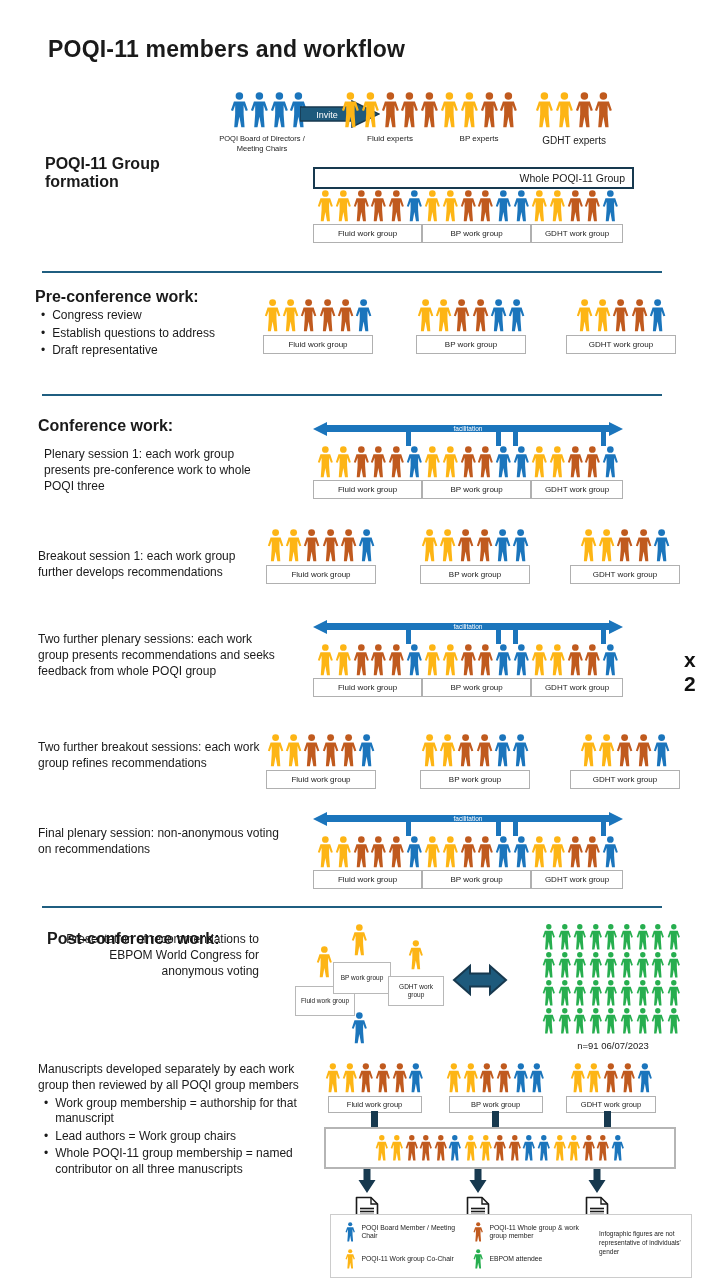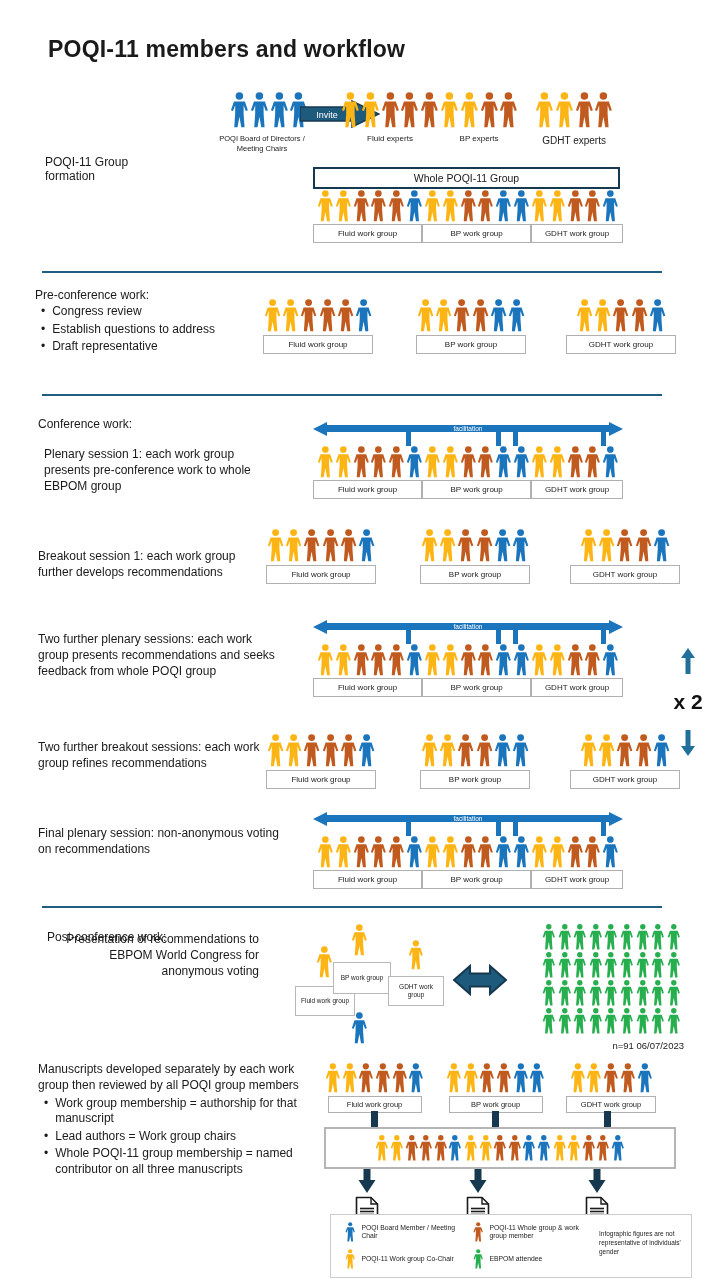--- a/index.html
+++ b/index.html
@@ -1,20 +1,20 @@
 <!DOCTYPE html>
 <html style="--blue: #1B75BC; --yellow: #FDB515; --orange: #C05A1E; --green: #27AE4F; --navy: #17394F; --teal: #1E5A7C; --divider: #1F5E80; --steel: #21709B;"><head>
 <meta charset="utf-8">
 <style>
   html,body{margin:0;padding:0;background:#fff;}
   #canvas{position:relative;width:720px;height:1280px;background:#fff;overflow:hidden;
           font-family:"Liberation Sans",sans-serif;color:#1a1a1a;}
   .abs{position:absolute;}
   h1{font-size:23px;font-weight:bold;margin:0;letter-spacing:.2px;}
-  .h2{font-size:12px;font-weight:normal;}
+  .h2{font-size:16px;font-weight:bold;}
   .body-text{font-size:12px;line-height:1.32;}
   .divider{position:absolute;left:42px;width:620px;height:0;border-top:2.5px solid var(--divider);}
   .grp{display:flex;gap:1px;align-items:flex-end;}
   .person{display:block;}
   .figrun{display:flex;gap:2px;justify-content:center;align-items:flex-end;}
   .lstrip{display:flex;margin-top:2px;width:100%;}
   .wg{border:1.5px solid #b0b0b0;background:#fff;font-size:8px;text-align:center;padding:4px 2px;color:#222;}
   .f6{flex:6;} .f5{flex:5;}
   .prow{position:absolute;width:310px;left:313px;}
   .cluster{position:absolute;display:flex;flex-direction:column;align-items:center;}
@@ -136,21 +136,21 @@
         <svg viewBox="0 0 24 46" width="18.8" height="36" class="person">
           <circle cx="12" cy="5" r="4.8" fill="#C05A1E"></circle>
           <path d="M5,12 L19,12 L22.8,23.2 L20.1,24.2 L17.4,16.8 L17.4,28 L18.6,45 L14.4,45 L12,31.5 L9.6,45 L5.4,45 L6.6,28 L6.6,16.8 L3.9,24.2 L1.2,23.2 Z" fill="#C05A1E"></path>
         </svg>
       </div>
     <div class="caption" style="margin-top:6px;font-size:10px;">GDHT experts</div>
   </div>
 
   <div class="abs h2" style="left:45px;top:155px;width:120px;">POQI-11 Group formation</div>
 
-  <div class="abs" style="left:313px;top:167px;width:303px;border:2.5px solid var(--navy);background:#fff;text-align:center;font-size:10.5px;padding:3px 0;">Whole POQI-11 Group</div>
+  <div class="abs" style="left:313px;top:167px;width:303px;border:2.5px solid var(--navy);background:#fff;text-align:right;font-size:10.5px;padding:3px 7px;">Whole POQI-11 Group</div>
 
   <div class="prow" style="top:190px;">
     <div class="figrun">
       <span class="grp">
           <svg viewBox="0 0 24 46" width="16.7" height="32" class="person">
             <circle cx="12" cy="5" r="4.8" fill="#FDB515"></circle>
             <path d="M5,12 L19,12 L22.8,23.2 L20.1,24.2 L17.4,16.8 L17.4,28 L18.6,45 L14.4,45 L12,31.5 L9.6,45 L5.4,45 L6.6,28 L6.6,16.8 L3.9,24.2 L1.2,23.2 Z" fill="#FDB515"></path>
           </svg>
           <svg viewBox="0 0 24 46" width="16.7" height="32" class="person">
             <circle cx="12" cy="5" r="4.8" fill="#FDB515"></circle>
@@ -328,21 +328,21 @@
           <path d="M5,12 L19,12 L22.8,23.2 L20.1,24.2 L17.4,16.8 L17.4,28 L18.6,45 L14.4,45 L12,31.5 L9.6,45 L5.4,45 L6.6,28 L6.6,16.8 L3.9,24.2 L1.2,23.2 Z" fill="#1B75BC"></path>
         </svg>
       </span>
     <span class="wg">GDHT work group</span>
   </div>
 
   <div class="divider" style="top:394px;"></div>
 
   <div class="abs h2" style="left:38px;top:417px;">Conference work:</div>
 
-  <div class="abs body-text" style="left:44px;top:447px;width:222px;">Plenary session 1: each work group presents pre-conference work to whole EBPOM group</div>
+  <div class="abs body-text" style="left:44px;top:447px;width:222px;">Plenary session 1: each work group presents pre-conference work to whole POQI three</div>
 
   <div class="prow" style="top:420px;">
     <div class="facil">
       <i class="ah l"></i>
         <i class="ah r"></i>
       <div class="bar">
           <span class="ftext">facilitation</span>
         </div>
       <b class="conn" style="left:30%;"></b>
         <b class="conn" style="left:59%;"></b>
@@ -606,21 +606,21 @@
           </svg>
         </span>
     </div>
     <div class="lstrip">
       <span class="wg f6">Fluid work group</span>
       <span class="wg f6">BP work group</span>
       <span class="wg f5">GDHT work group</span>
     </div>
   </div>
 
-  <div class="abs" style="left:668px;top:648px;width:40px;display:flex;flex-direction:column;align-items:center;gap:16px;">
+  <div class="abs" style="left:668px;top:648px;width:40px;display:flex;flex-direction:row;align-items:center;gap:16px;">
     <svg width="16" height="26" viewBox="0 0 16 26">
       <polygon points="8,0 15,10 10.5,10 10.5,26 5.5,26 5.5,10 1,10" style="fill:var(--steel);"></polygon>
     </svg>
     <div class="x2label">x 2</div>
     <svg width="16" height="26" viewBox="0 0 16 26">
       <polygon points="8,26 1,16 5.5,16 5.5,0 10.5,0 10.5,16 15,16" style="fill:var(--steel);"></polygon>
     </svg>
   </div>
 
   <div class="abs body-text" style="left:38px;top:740px;width:235px;">Two further breakout sessions: each work group refines recommendations</div>
@@ -980,21 +980,21 @@
       </svg>
       <svg viewBox="0 0 24 46" width="13.6" height="26" class="person">
         <circle cx="12" cy="5" r="4.8" fill="#27AE4F"></circle>
         <path d="M5,12 L19,12 L22.8,23.2 L20.1,24.2 L17.4,16.8 L17.4,28 L18.6,45 L14.4,45 L12,31.5 L9.6,45 L5.4,45 L6.6,28 L6.6,16.8 L3.9,24.2 L1.2,23.2 Z" fill="#27AE4F"></path>
       </svg>
       <svg viewBox="0 0 24 46" width="13.6" height="26" class="person">
         <circle cx="12" cy="5" r="4.8" fill="#27AE4F"></circle>
         <path d="M5,12 L19,12 L22.8,23.2 L20.1,24.2 L17.4,16.8 L17.4,28 L18.6,45 L14.4,45 L12,31.5 L9.6,45 L5.4,45 L6.6,28 L6.6,16.8 L3.9,24.2 L1.2,23.2 Z" fill="#27AE4F"></path>
       </svg>
     </div>
-  <div class="abs" style="left:542px;top:1040px;width:142px;text-align:right;font-size:9.5px;">n=91 06/07/2023</div>
+  <div class="abs" style="left:542px;top:1040px;width:142px;text-align:center;font-size:9.5px;">n=91 06/07/2023</div>
 
   <div class="abs" style="left:38px;top:1062px;width:262px;">
     <div class="body-text">Manuscripts developed separately by each work group then reviewed by all POQI group members</div>
     <div class="bullet">
         <span class="dot">•</span>
         <span>Work group membership = authorship for that manuscript</span>
       </div>
     <div class="bullet">
         <span class="dot">•</span>
         <span>Lead authors = Work group chairs</span>

